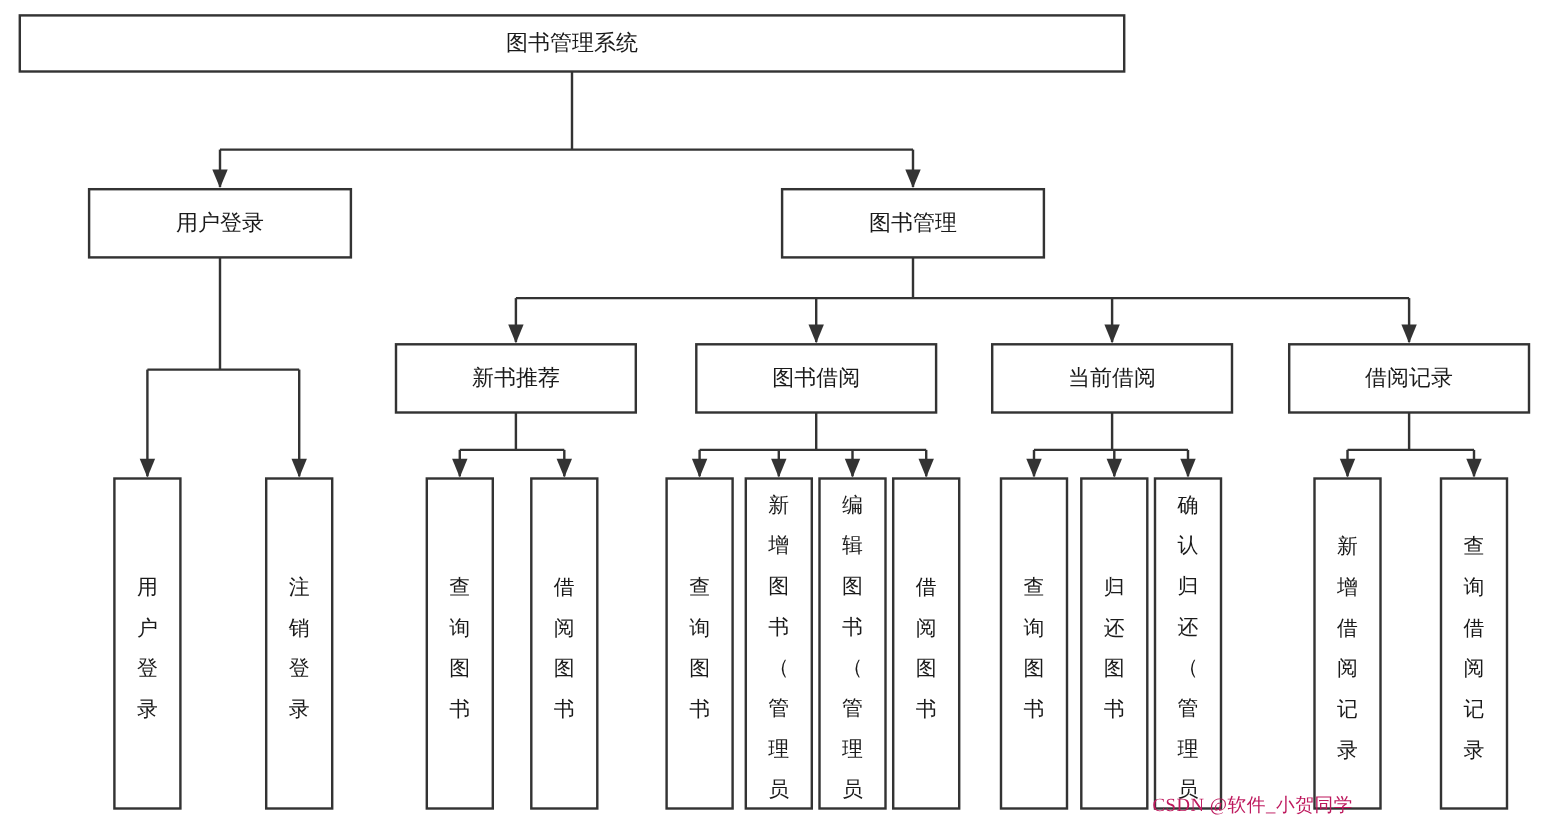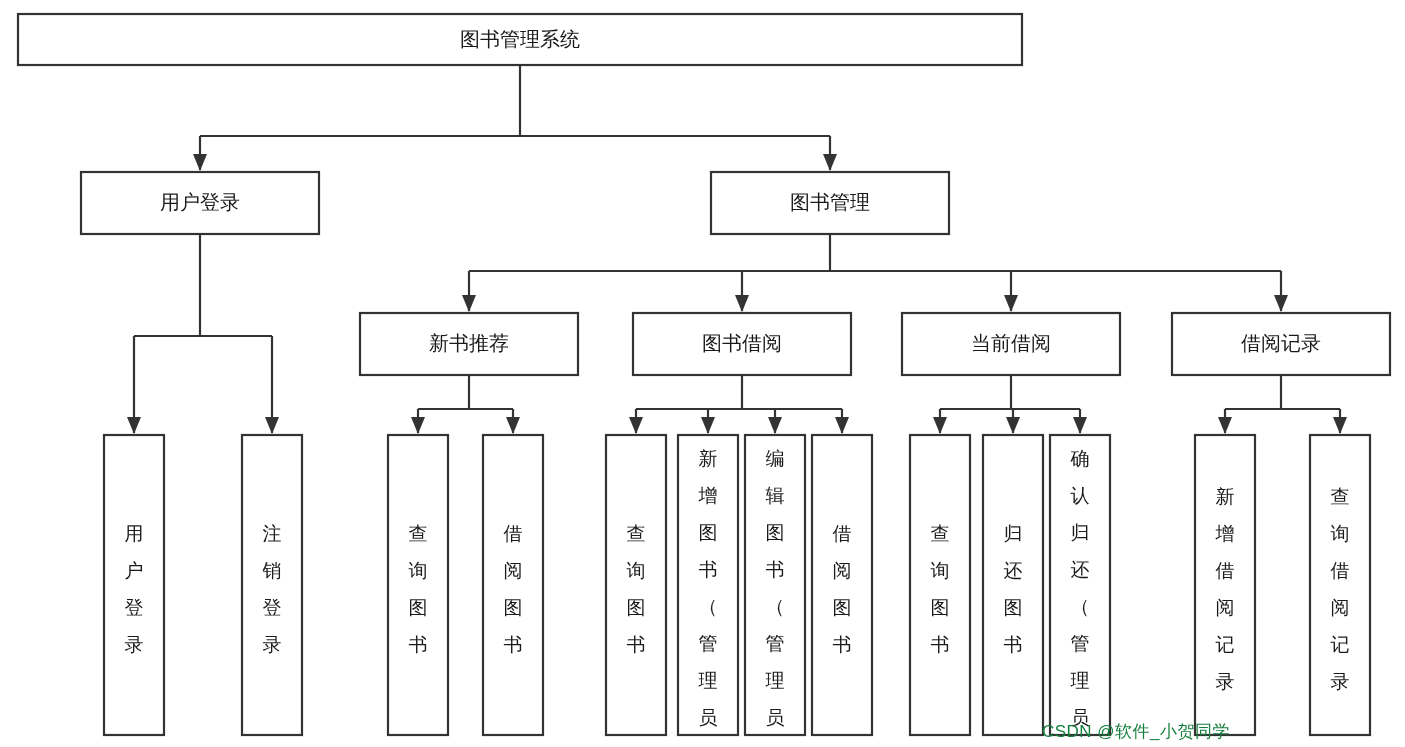--- a/index.html
+++ b/index.html
@@ -50,23 +50,23 @@
   .node-label-vertical {
     font-family: "Liberation Sans", "DejaVu Sans", sans-serif;
     fill: #1a1a1a;
     font-size: 19px;
     text-anchor: middle;
   }
   .watermark {
     position: absolute;
     right: 10px;
     bottom: 4px;
-    font-family: Liberation Sans, sans-serif;
+    font-family: Liberation Serif, serif;
     font-size: 17px;
-    color: #15803d;
+    color: #be185d;
     white-space: nowrap;
     letter-spacing: 0.5px;
     pointer-events: none;
   }
 </style>
 </head>
 <body>
 
 <div id="diagram-root">
   <svg class="diagram-canvas" viewBox="0 0 1405 747">

